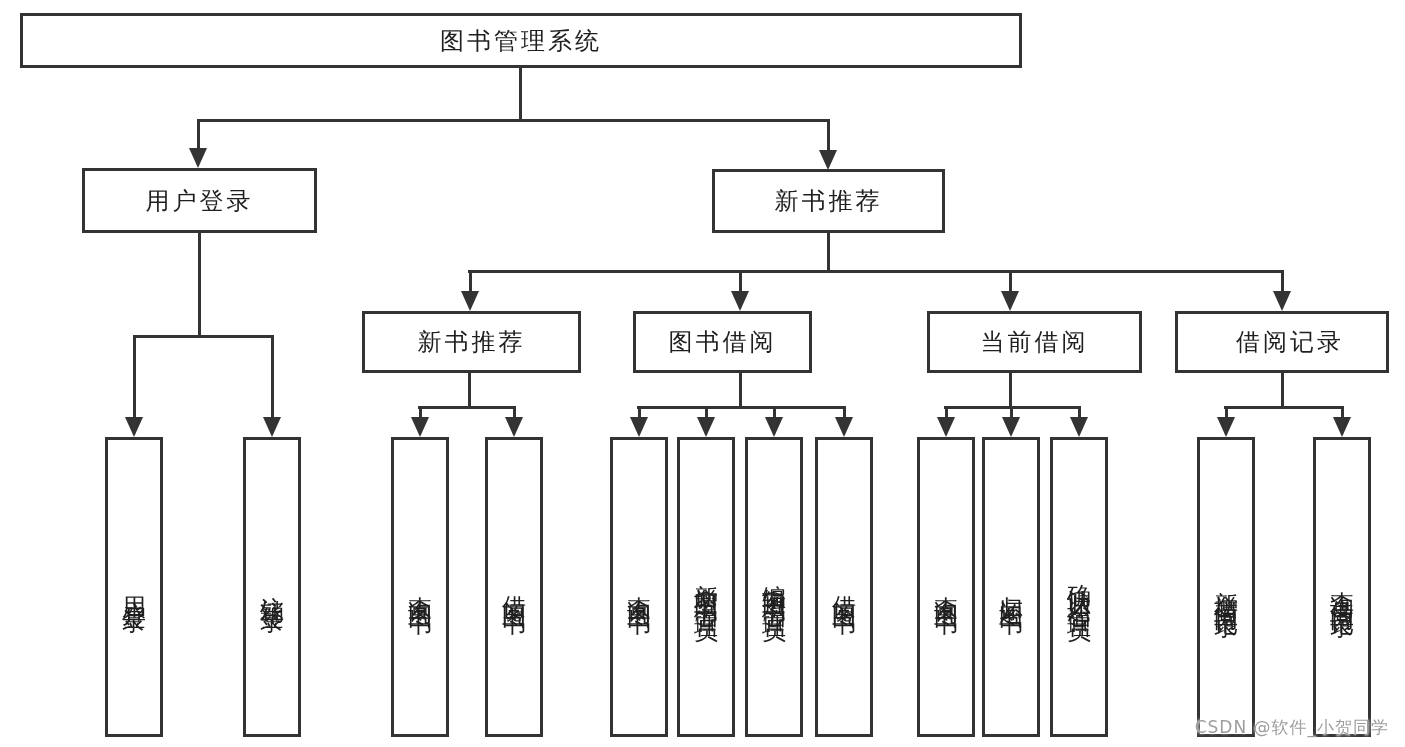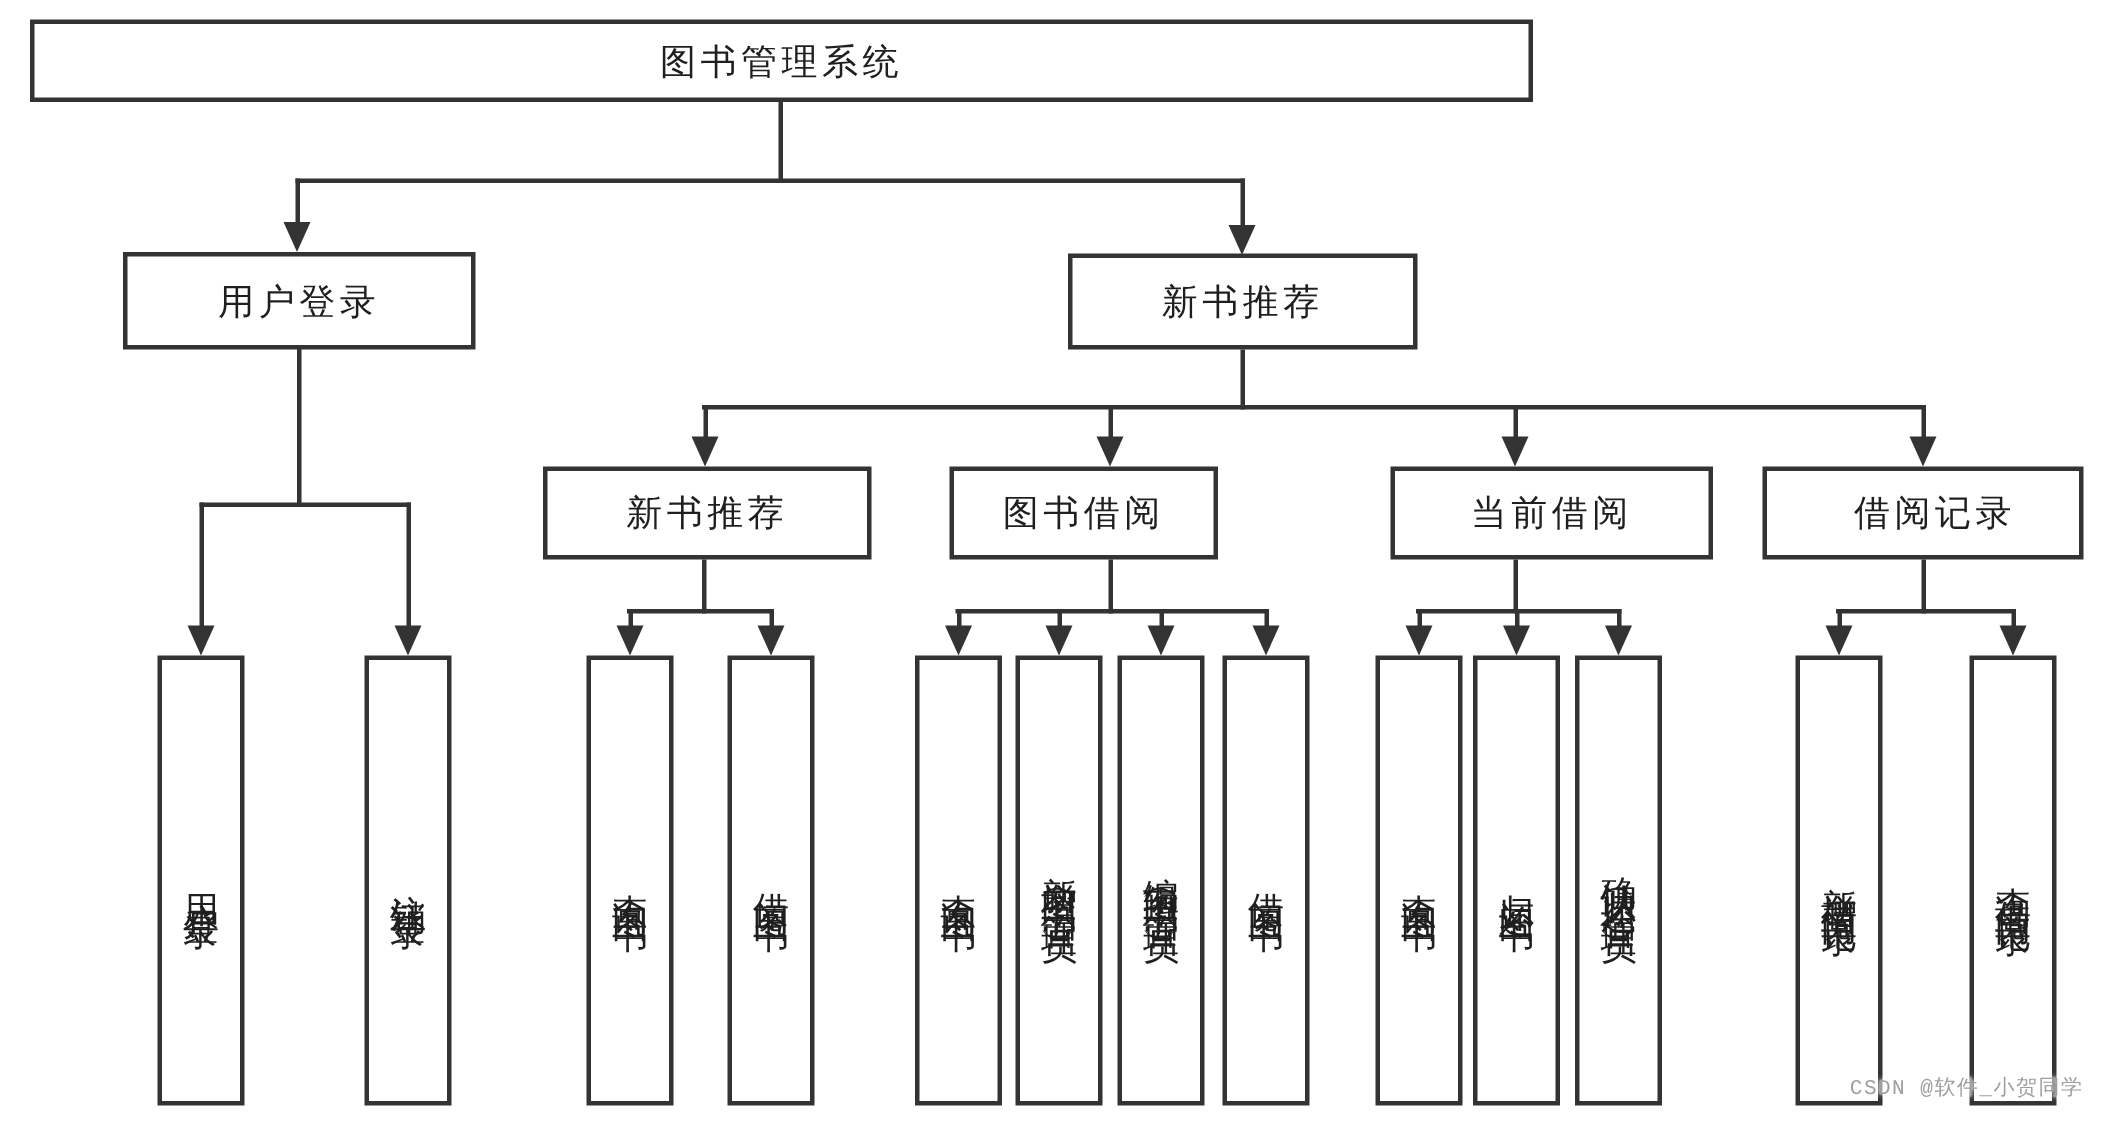--- a/index.html
+++ b/index.html
@@ -26,22 +26,22 @@
     font-size:24px;letter-spacing:5px;line-height:1;white-space:nowrap;
   }
   .line{position:absolute;background:var(--line);}
   .arrowhead{
     position:absolute;width:0;height:0;
     border-left:9px solid transparent;border-right:9px solid transparent;
     border-top:20px solid var(--line);
   }
   .watermark{
     position:absolute;right:16px;top:716px;z-index:10;
-    font-size:14px;letter-spacing:1px;color:var(--watermark);
-    text-shadow:0 0 2px #ffffff,0 0 4px #ffffff;white-space:nowrap;font-family:Liberation Mono, monospace;
+    font-size:17px;letter-spacing:1px;color:var(--watermark);
+    text-shadow:0 0 2px #ffffff,0 0 4px #ffffff;white-space:nowrap;
   }
 </style>
 </head>
 <body>
 
 <div class="canvas">
 
   <div class="box hbox" style="left:20px;top:13px;width:1002px;height:55px;">
     <span>图书管理系统</span>
   </div>

